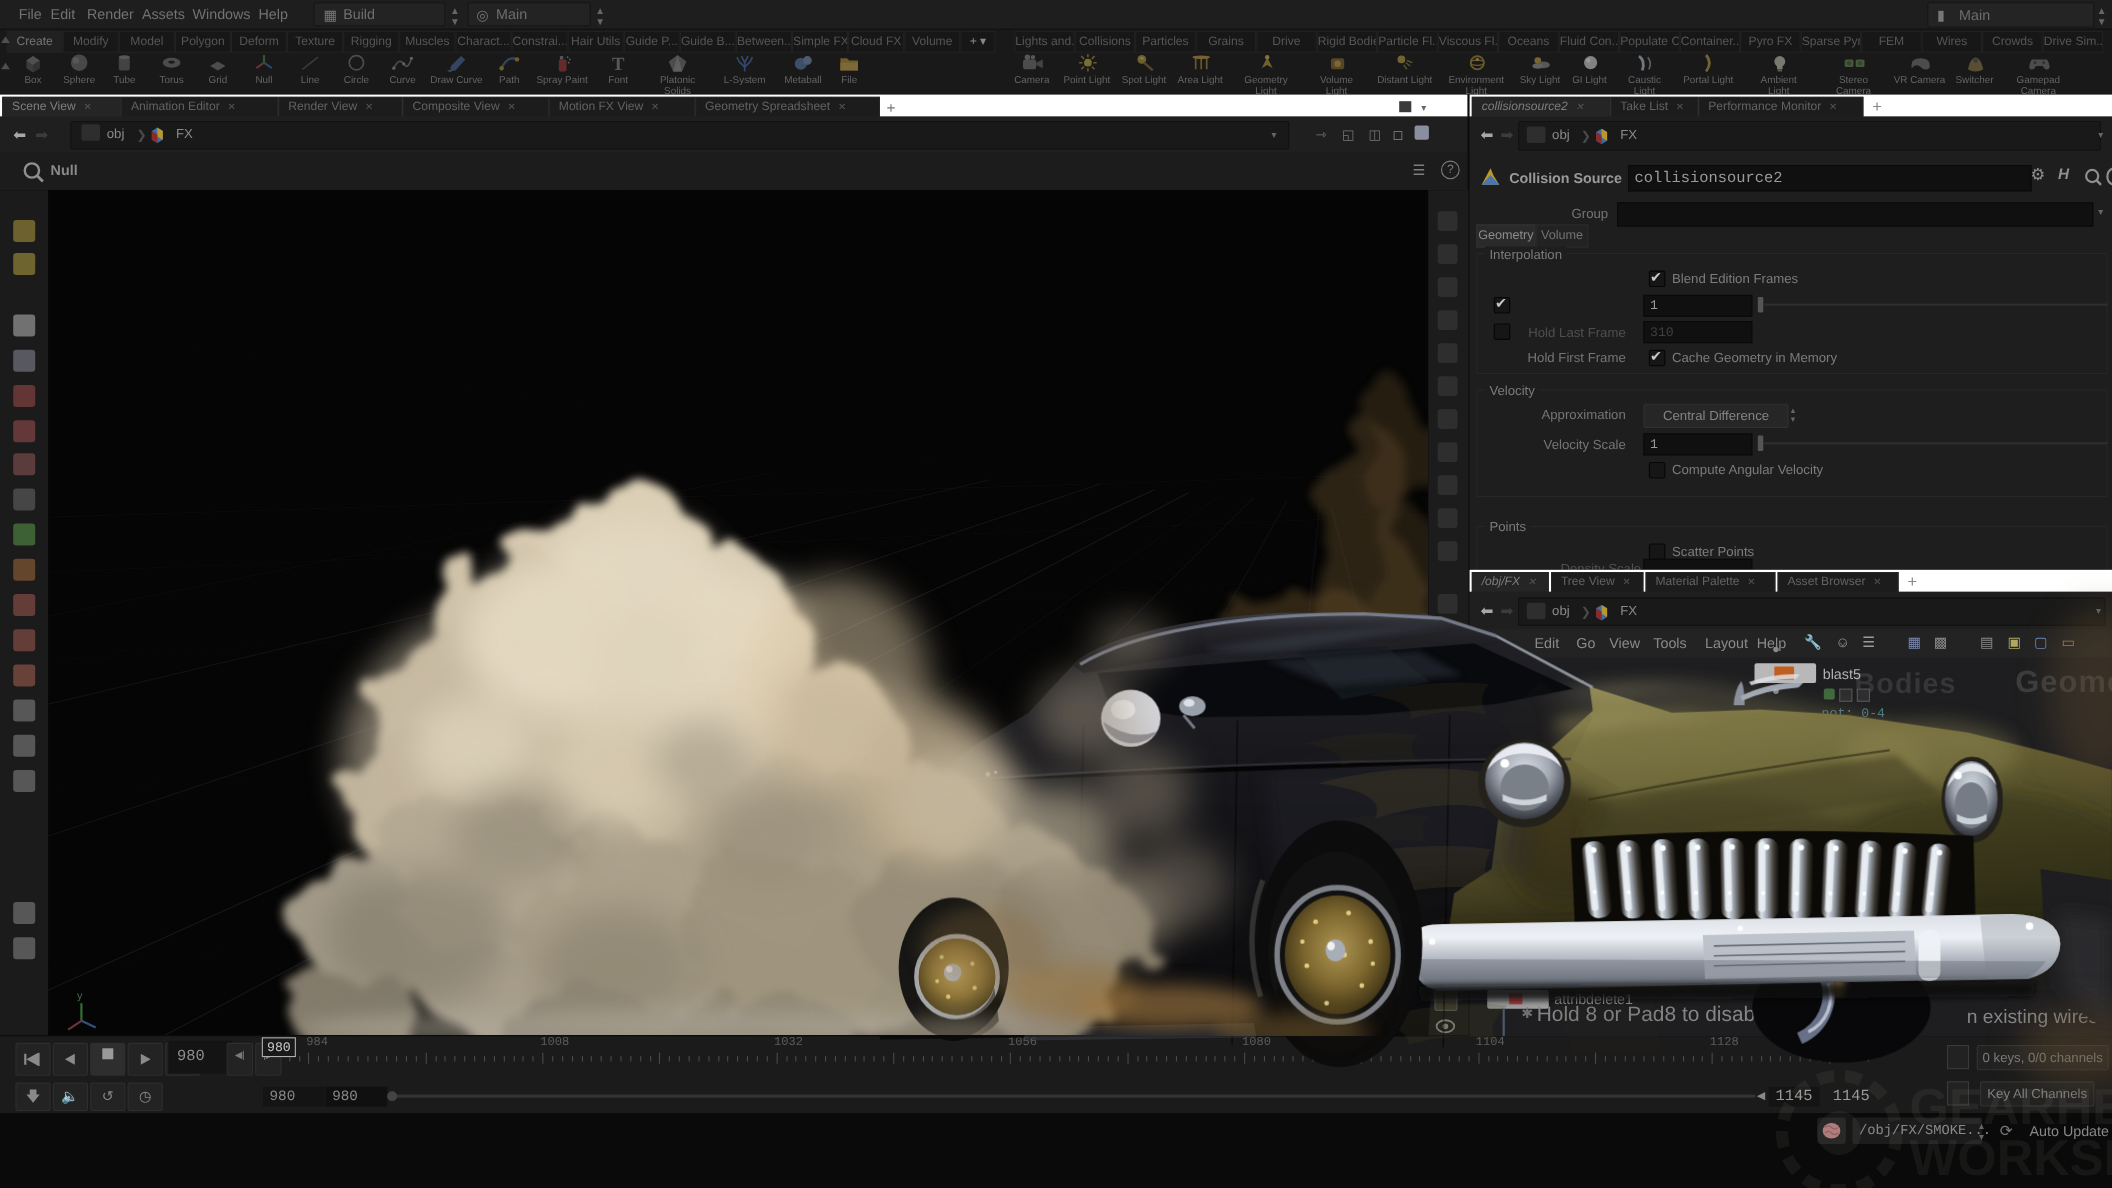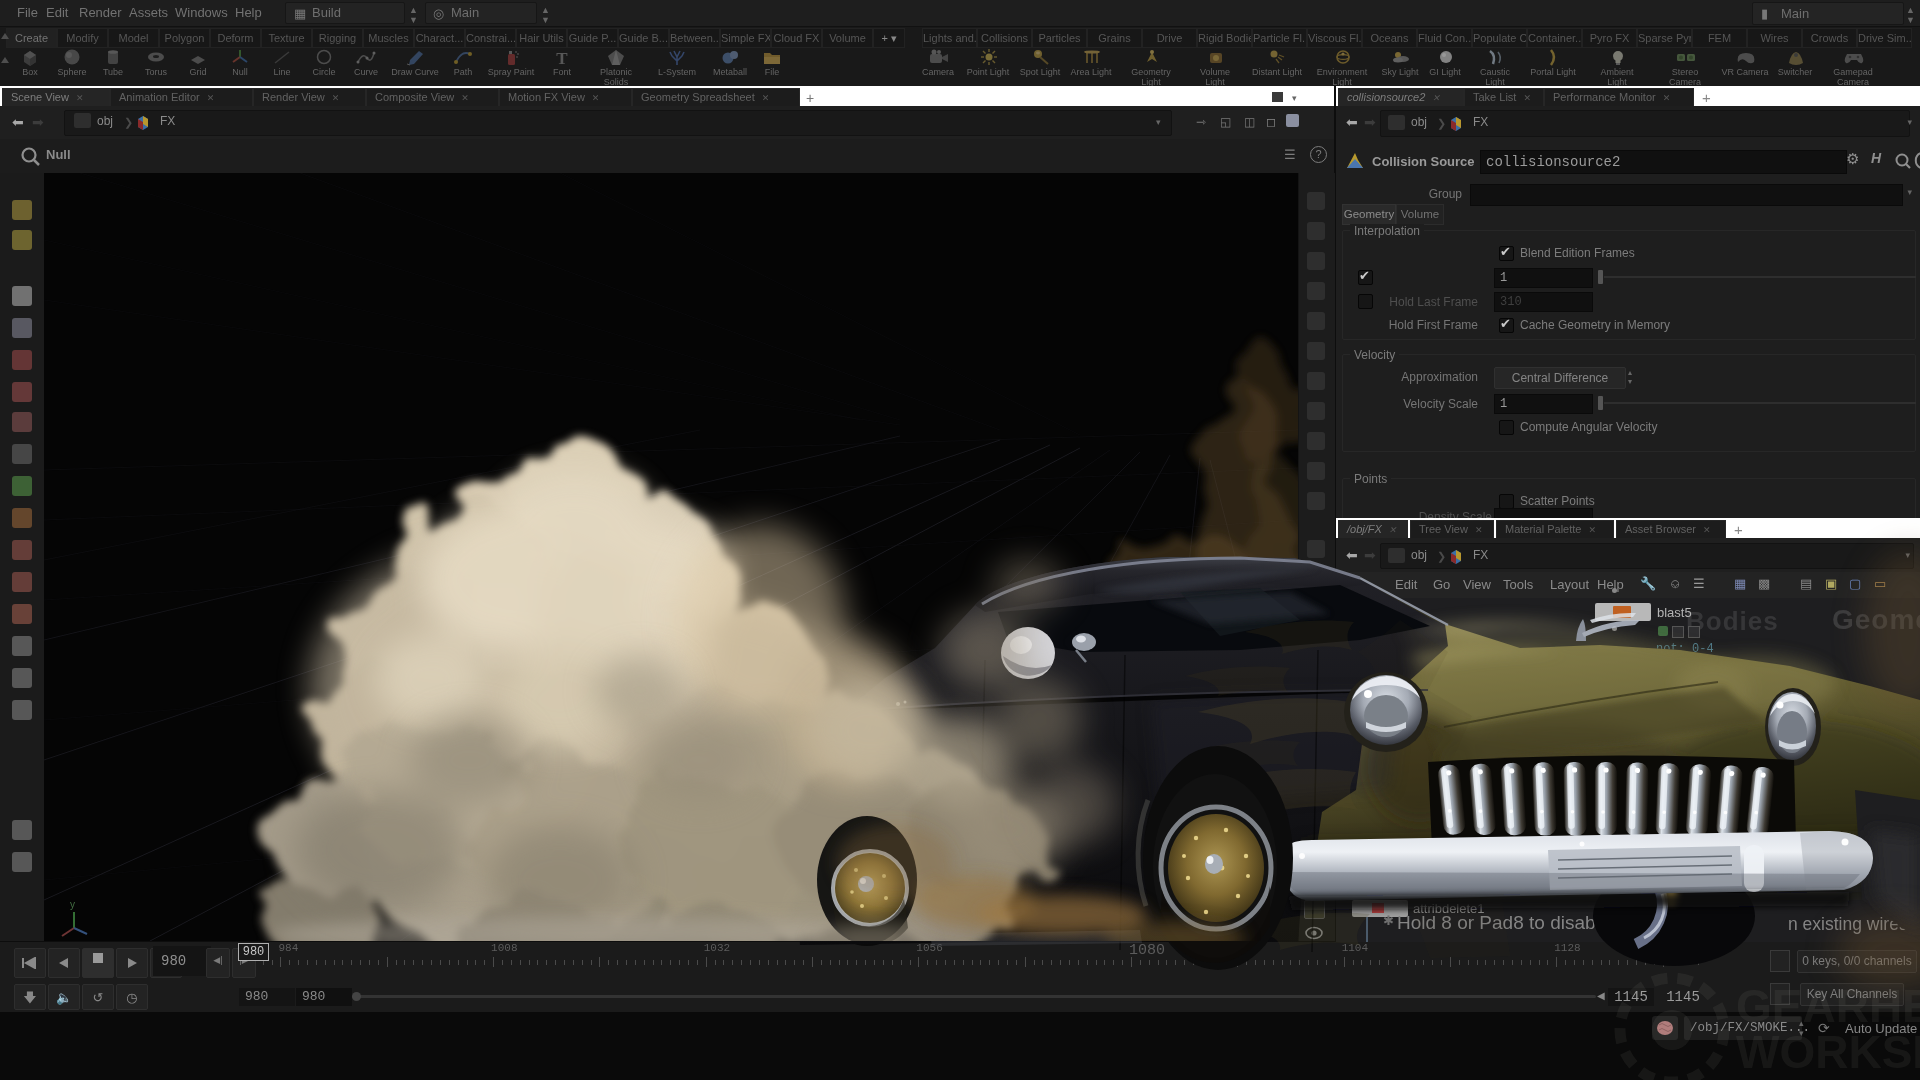--- a/index.html
+++ b/index.html
@@ -663,21 +663,21 @@
         <div style="position:absolute;left:1653.74px;top:18px;width:1px;height:5px;background:#4a4a4a"></div>
         <div style="position:absolute;left:1662.6px;top:15px;width:1px;height:10px;background:#4a4a4a"></div>
         <div style="position:absolute;left:1671.4599999999998px;top:18px;width:1px;height:5px;background:#4a4a4a"></div>
         <div style="position:absolute;left:1680.32px;top:18px;width:1px;height:5px;background:#4a4a4a"></div>
         <div style="position:absolute;left:1689.1799999999998px;top:18px;width:1px;height:5px;background:#4a4a4a"></div>
         <div style="position:absolute;left:1698.04px;top:18px;width:1px;height:5px;background:#4a4a4a"></div>
         <span class="mono" style="position:absolute;left:278.44px;top:0px;font-size:11px;color:#5c5c5c">984</span>
         <span class="mono" style="position:absolute;left:491.08px;top:0px;font-size:11px;color:#5c5c5c">1008</span>
         <span class="mono" style="position:absolute;left:703.72px;top:0px;font-size:11px;color:#5c5c5c">1032</span>
         <span class="mono" style="position:absolute;left:916.3599999999999px;top:0px;font-size:11px;color:#5c5c5c">1056</span>
-        <span class="mono" style="position:absolute;left:1129px;top:0px;font-size:15px;color:#5c5c5c">1080</span>
+        <span class="mono" style="position:absolute;left:1129px;top:0px;font-size:11px;color:#5c5c5c">1080</span>
         <span class="mono" style="position:absolute;left:1341.6399999999999px;top:0px;font-size:11px;color:#5c5c5c">1104</span>
         <span class="mono" style="position:absolute;left:1554.28px;top:0px;font-size:11px;color:#5c5c5c">1128</span>
         <div style="position:absolute;left:245px;top:15px;width:7px;height:10px;background:#b87a20;clip-path:polygon(0 0,100% 0,50% 100%)"></div>
       </div>
   <div class="tlbtn" style="left:14px;"><svg width="18" height="12">
           <path d="M2 1 v10 M14 1 v10 l-9 -5z" stroke="#8a8a8a" stroke-width="2" fill="#8a8a8a"></path>
         </svg></div>
   <div class="tlbtn" style="left:48px;"><svg width="18" height="12">
           <path d="M13 1 v10 l-9 -5z" fill="#8a8a8a"></path>
         </svg></div>

